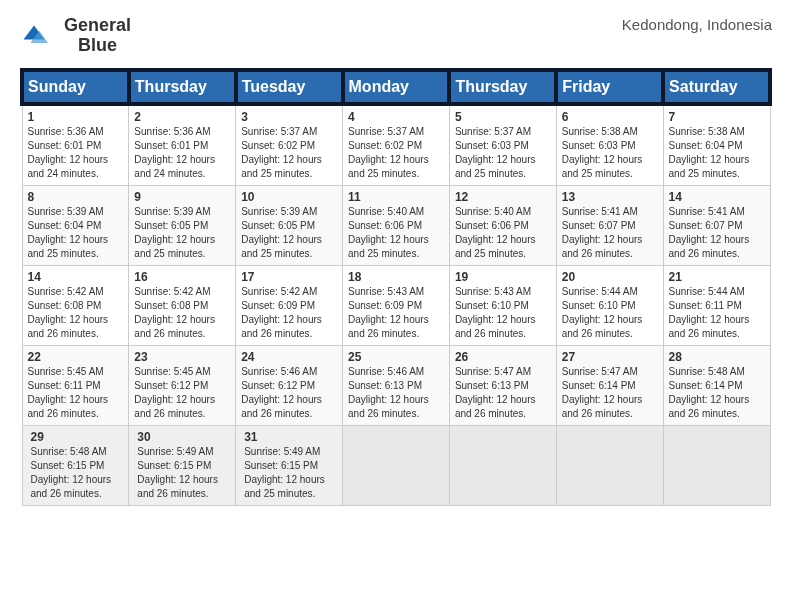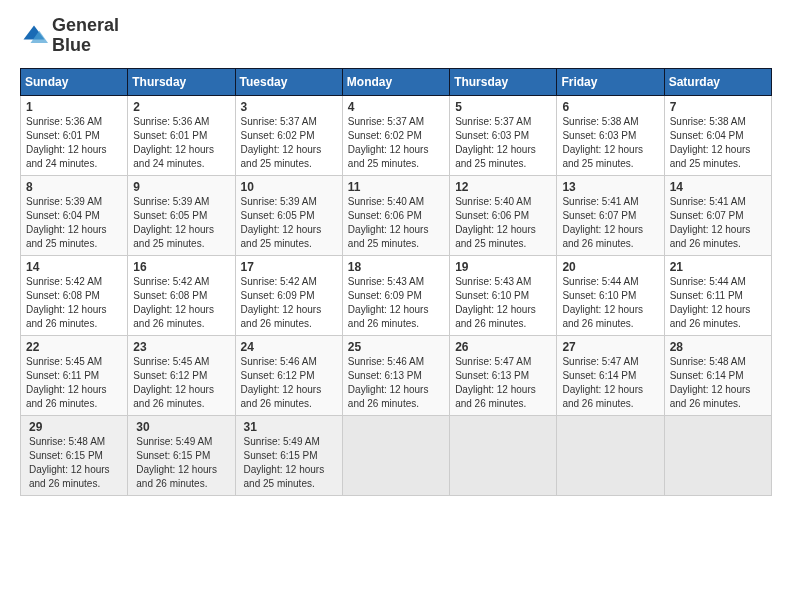--- a/index.html
+++ b/index.html
@@ -15,21 +15,22 @@
     }
     .header {
       display: flex;
       justify-content: space-between;
       align-items: flex-start;
       margin-bottom: 12px;
     }
     .logo {
       display: flex;
       align-items: center;
-      gap: 4px;
+      gap: 16px;
+      text-align: center;
     }
     .logo-text {
       font-size: 18px;
       font-weight: bold;
       color: #333;
       line-height: 1.1;
     }
     .logo-text span {
       display: block;
     }
@@ -50,25 +51,25 @@
       color: #555;
     }
     table {
       width: 100%;
       border-collapse: collapse;
       table-layout: fixed;
     }
     th {
       background-color: #2b6cb0;
       color: white;
-      font-size: 12px;
+      font-size: 16px;
       font-weight: bold;
       padding: 6px 4px;
       text-align: left;
-      border: 1px solid #0f172a;
+      border: 4px solid #0f172a;
     }
     td {
       border: 1px solid #ccc;
       vertical-align: top;
       padding: 4px 5px 4px 5px;
       font-size: 9.5px;
       color: #333;
       height: 78px;
       background: #fff;
     }
@@ -106,20 +107,21 @@
       <svg class="logo-icon" viewBox="0 0 32 32">
         <polygon points="16,4 28,20 4,20" fill="#1a6bb5"></polygon>
         <polygon points="22,10 32,24 12,24" fill="#4a9fd4" opacity="0.7"></polygon>
       </svg>
       <div class="logo-text">
         <span>General</span>
         <span>Blue</span>
       </div>
     </div>
     <div class="title-block">
+      <div class="location">Kedondong, Indonesia</div>
     </div>
   </div>
 
   <table>
     <thead>
       <tr id="header-row">
           <th>Sunday</th>
           <th>Thursday</th>
           <th>Tuesday</th>
           <th>Monday</th>

